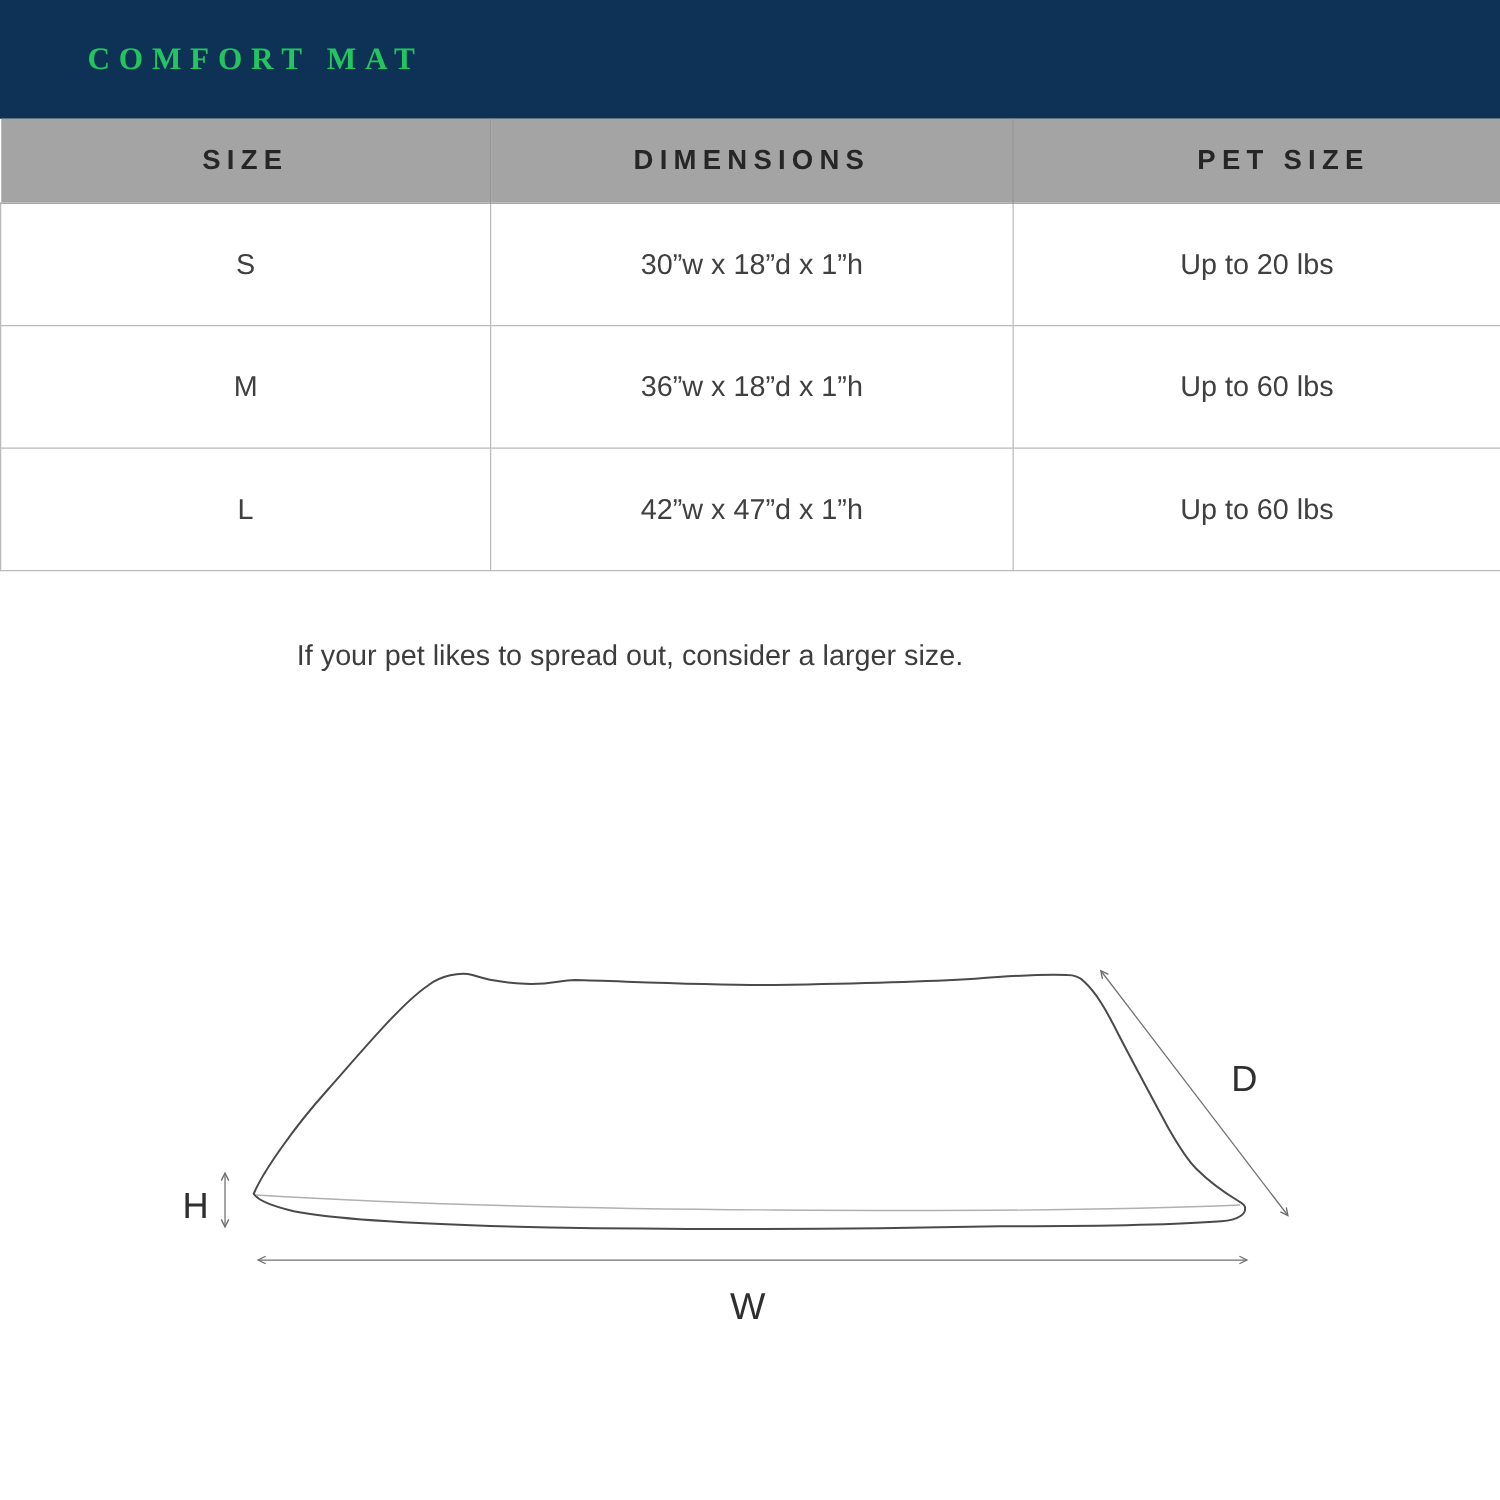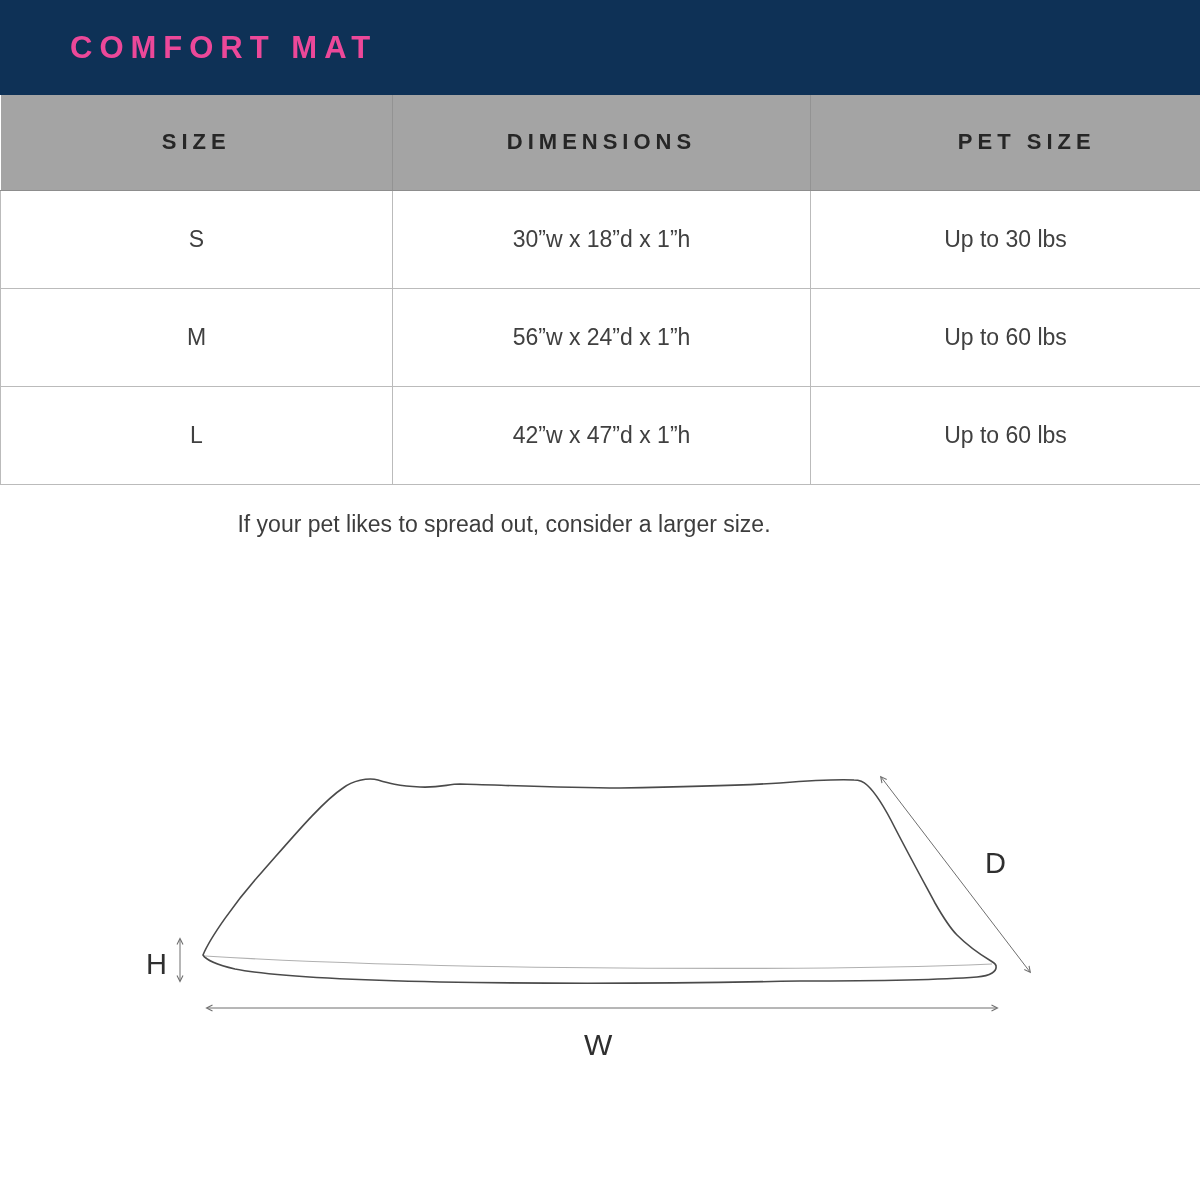--- a/index.html
+++ b/index.html
@@ -14,35 +14,36 @@
 
   
   .banner {
     position: absolute; left: 0; top: 0;
     width: 1200px; height: 95px;
     background: #0e3156;
     display: flex; align-items: center;
   }
   .banner h1 {
     margin: 0 0 0 70px;
-    color: #ec4899;
-    font-size: 31px;
+    color: #22c55e;
+    font-size: 25px;
     font-weight: bold;
     letter-spacing: 7px;
+    font-family: Liberation Serif, serif;
   }
 
   
   table.chart {
     position: absolute; left: 0; top: 95px;
     width: 1200px;
     border-collapse: collapse;
     table-layout: fixed;
   }
   table.chart th {
-    height: 95px;
+    height: 67px;
     background: #a4a4a4;
     color: #262626;
     font-size: 22px;
     font-weight: bold;
     letter-spacing: 5px;
     text-align: center;
     vertical-align: middle;
     border: 1px solid #939393;
     border-top: none;
     border-bottom: 1px solid #8d8d8d;
@@ -96,25 +97,25 @@
     <tr>
       <th>SIZE</th>
       <th>DIMENSIONS</th>
       <th>PET SIZE</th>
     </tr>
   </thead>
   <tbody>
     <tr>
       <td>S</td>
       <td>30”w x 18”d x 1”h</td>
-      <td>Up to 30 lbs</td>
+      <td>Up to 20 lbs</td>
     </tr>
     <tr>
       <td>M</td>
-      <td>56”w x 24”d x 1”h</td>
+      <td>36”w x 18”d x 1”h</td>
       <td>Up to 60 lbs</td>
     </tr>
     <tr>
       <td>L</td>
       <td>42”w x 47”d x 1”h</td>
       <td>Up to 60 lbs</td>
     </tr>
   </tbody>
 </table>
 

